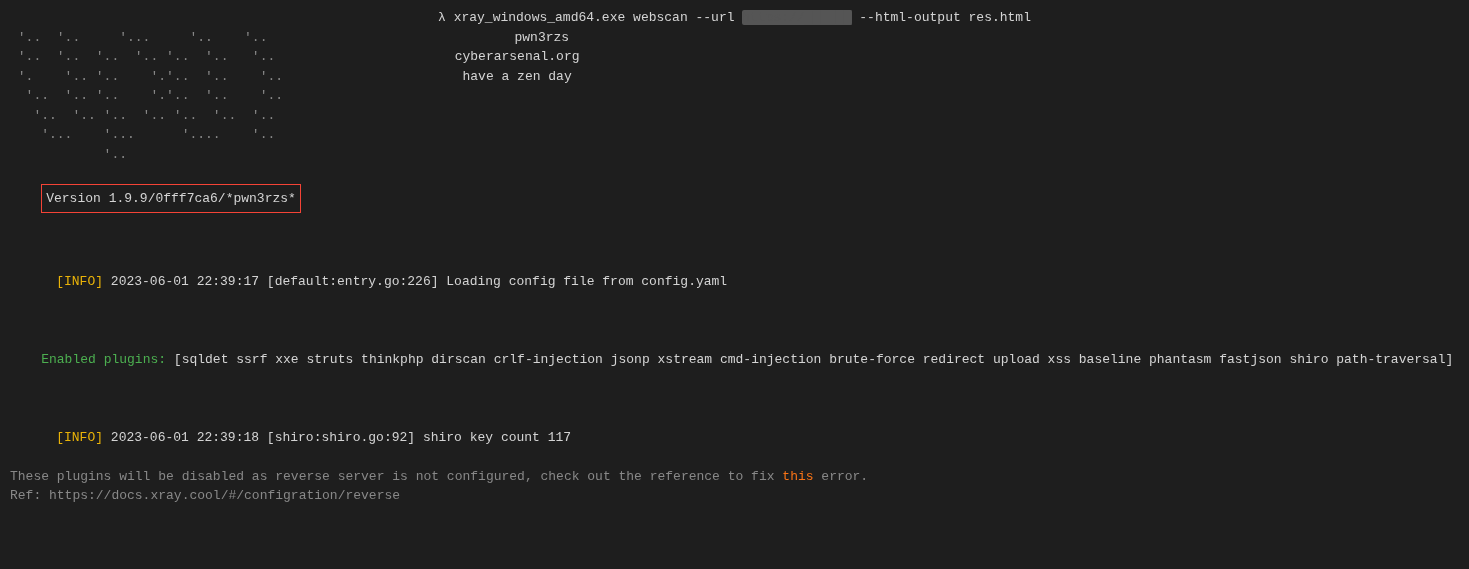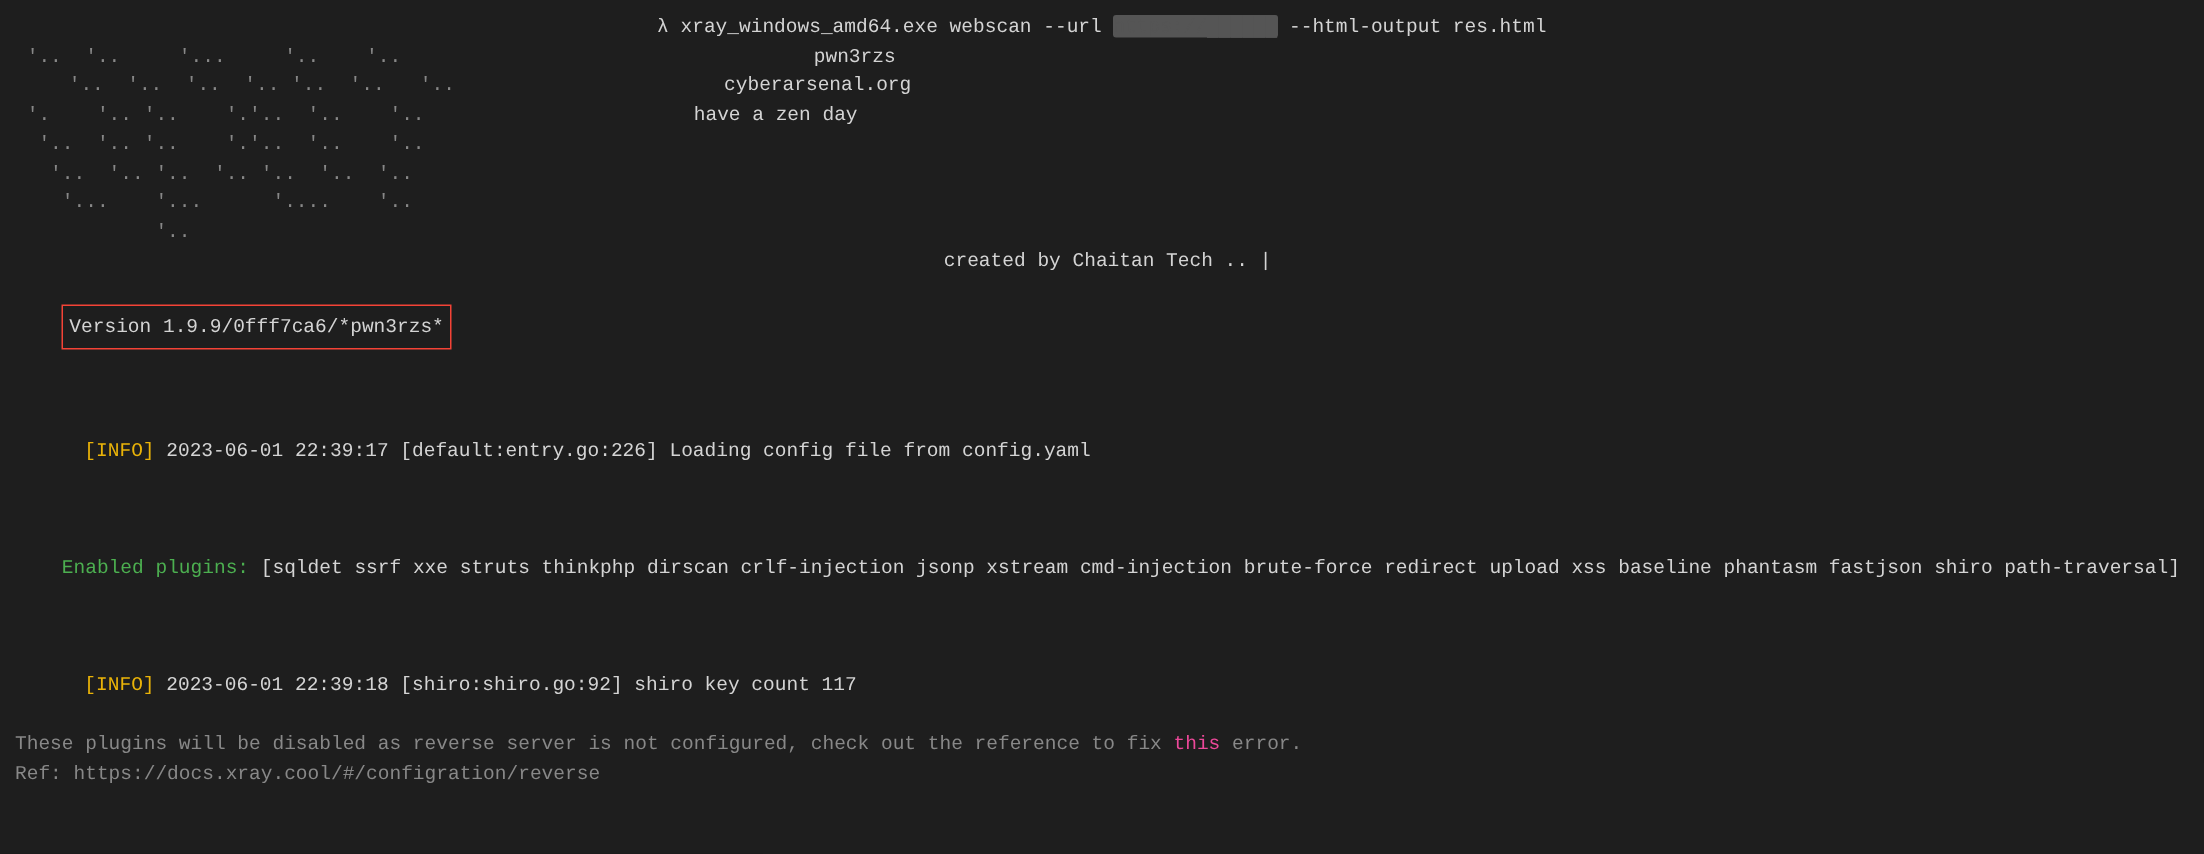--- a/index.html
+++ b/index.html
@@ -42,30 +42,29 @@
     .warning-text { color: #888888; }
   </style>
 </head>
 <body>
 
 <div class="terminal">
 
   <div class="line color-white">λ xray_windows_amd64.exe webscan --url <span style="background:#555;color:#555;border-radius:2px;">https://██████</span> --html-output res.html</div>
 
   <div>
-    <div class="line" style="color:#888;"> '..  '..     '...     '..    '..                         <span style="color:#d4d4d4;margin-left:80px;">pwn3rzs</span></div>
-    <div class="line" style="color:#888;margin-left:28px;"> '..  '..  '..  '.. '..  '..   '..                       <span style="color:#d4d4d4;">cyberarsenal.org</span></div>
+    <div class="line" style="color:#888;"> '..  '..     '...     '..    '..                         <span style="color:#d4d4d4;margin-left:52px;">pwn3rzs</span></div>
+    <div class="line" style="color:#888;"> '..  '..  '..  '.. '..  '..   '..                       <span style="color:#d4d4d4;">cyberarsenal.org</span></div>
     <div class="line" style="color:#888;"> '.    '.. '..    '.'..  '..    '..                       <span style="color:#d4d4d4;">have a zen day</span></div>
     <div class="line" style="color:#888;">  '..  '.. '..    '.'..  '..    '..</div>
     <div class="line" style="color:#888;">   '..  '.. '..  '.. '..  '..  '..</div>
     <div class="line" style="color:#888;">    '...    '...      '....    '..</div>
     <div class="line" style="color:#888;">            '..                   </div>
   </div>
 
-  <div class="line color-white"> created by Chaitan Tech .. |</div>
 
   <div class="line">
     <span class="version-box">Version 1.9.9/0fff7ca6/*pwn3rzs*</span>
   </div>
 
   <div class="line">&nbsp;</div>
 
   <div class="line">
     <span class="info-label">[INFO]</span><span class="info-text"> 2023-06-01 22:39:17 [default:entry.go:226] Loading config file from config.yaml</span>
   </div>
@@ -75,16 +74,16 @@
   <div class="line">
     <span class="enabled-label">Enabled plugins: </span><span style="color:#d4d4d4;">[sqldet ssrf xxe struts thinkphp dirscan crlf-injection jsonp xstream cmd-injection brute-force redirect upload xss baseline phantasm fastjson shiro path-traversal]</span>
   </div>
 
   <div class="line">&nbsp;</div>
 
   <div class="line">
     <span class="info-label">[INFO]</span><span class="info-text"> 2023-06-01 22:39:18 [shiro:shiro.go:92] shiro key count 117</span>
   </div>
 
-  <div class="line warning-text">These plugins will be disabled as reverse server is not configured, check out the reference to fix <span style="color:#ec4899;text-align:center;">this</span> error.</div>
+  <div class="line warning-text">These plugins will be disabled as reverse server is not configured, check out the reference to fix <span style="color:#f97316;text-align:center;">this</span> error.</div>
   <div class="line warning-text">Ref: https://docs.xray.cool/#/configration/reverse</div>
 
 </div>
 
 </body></html>

